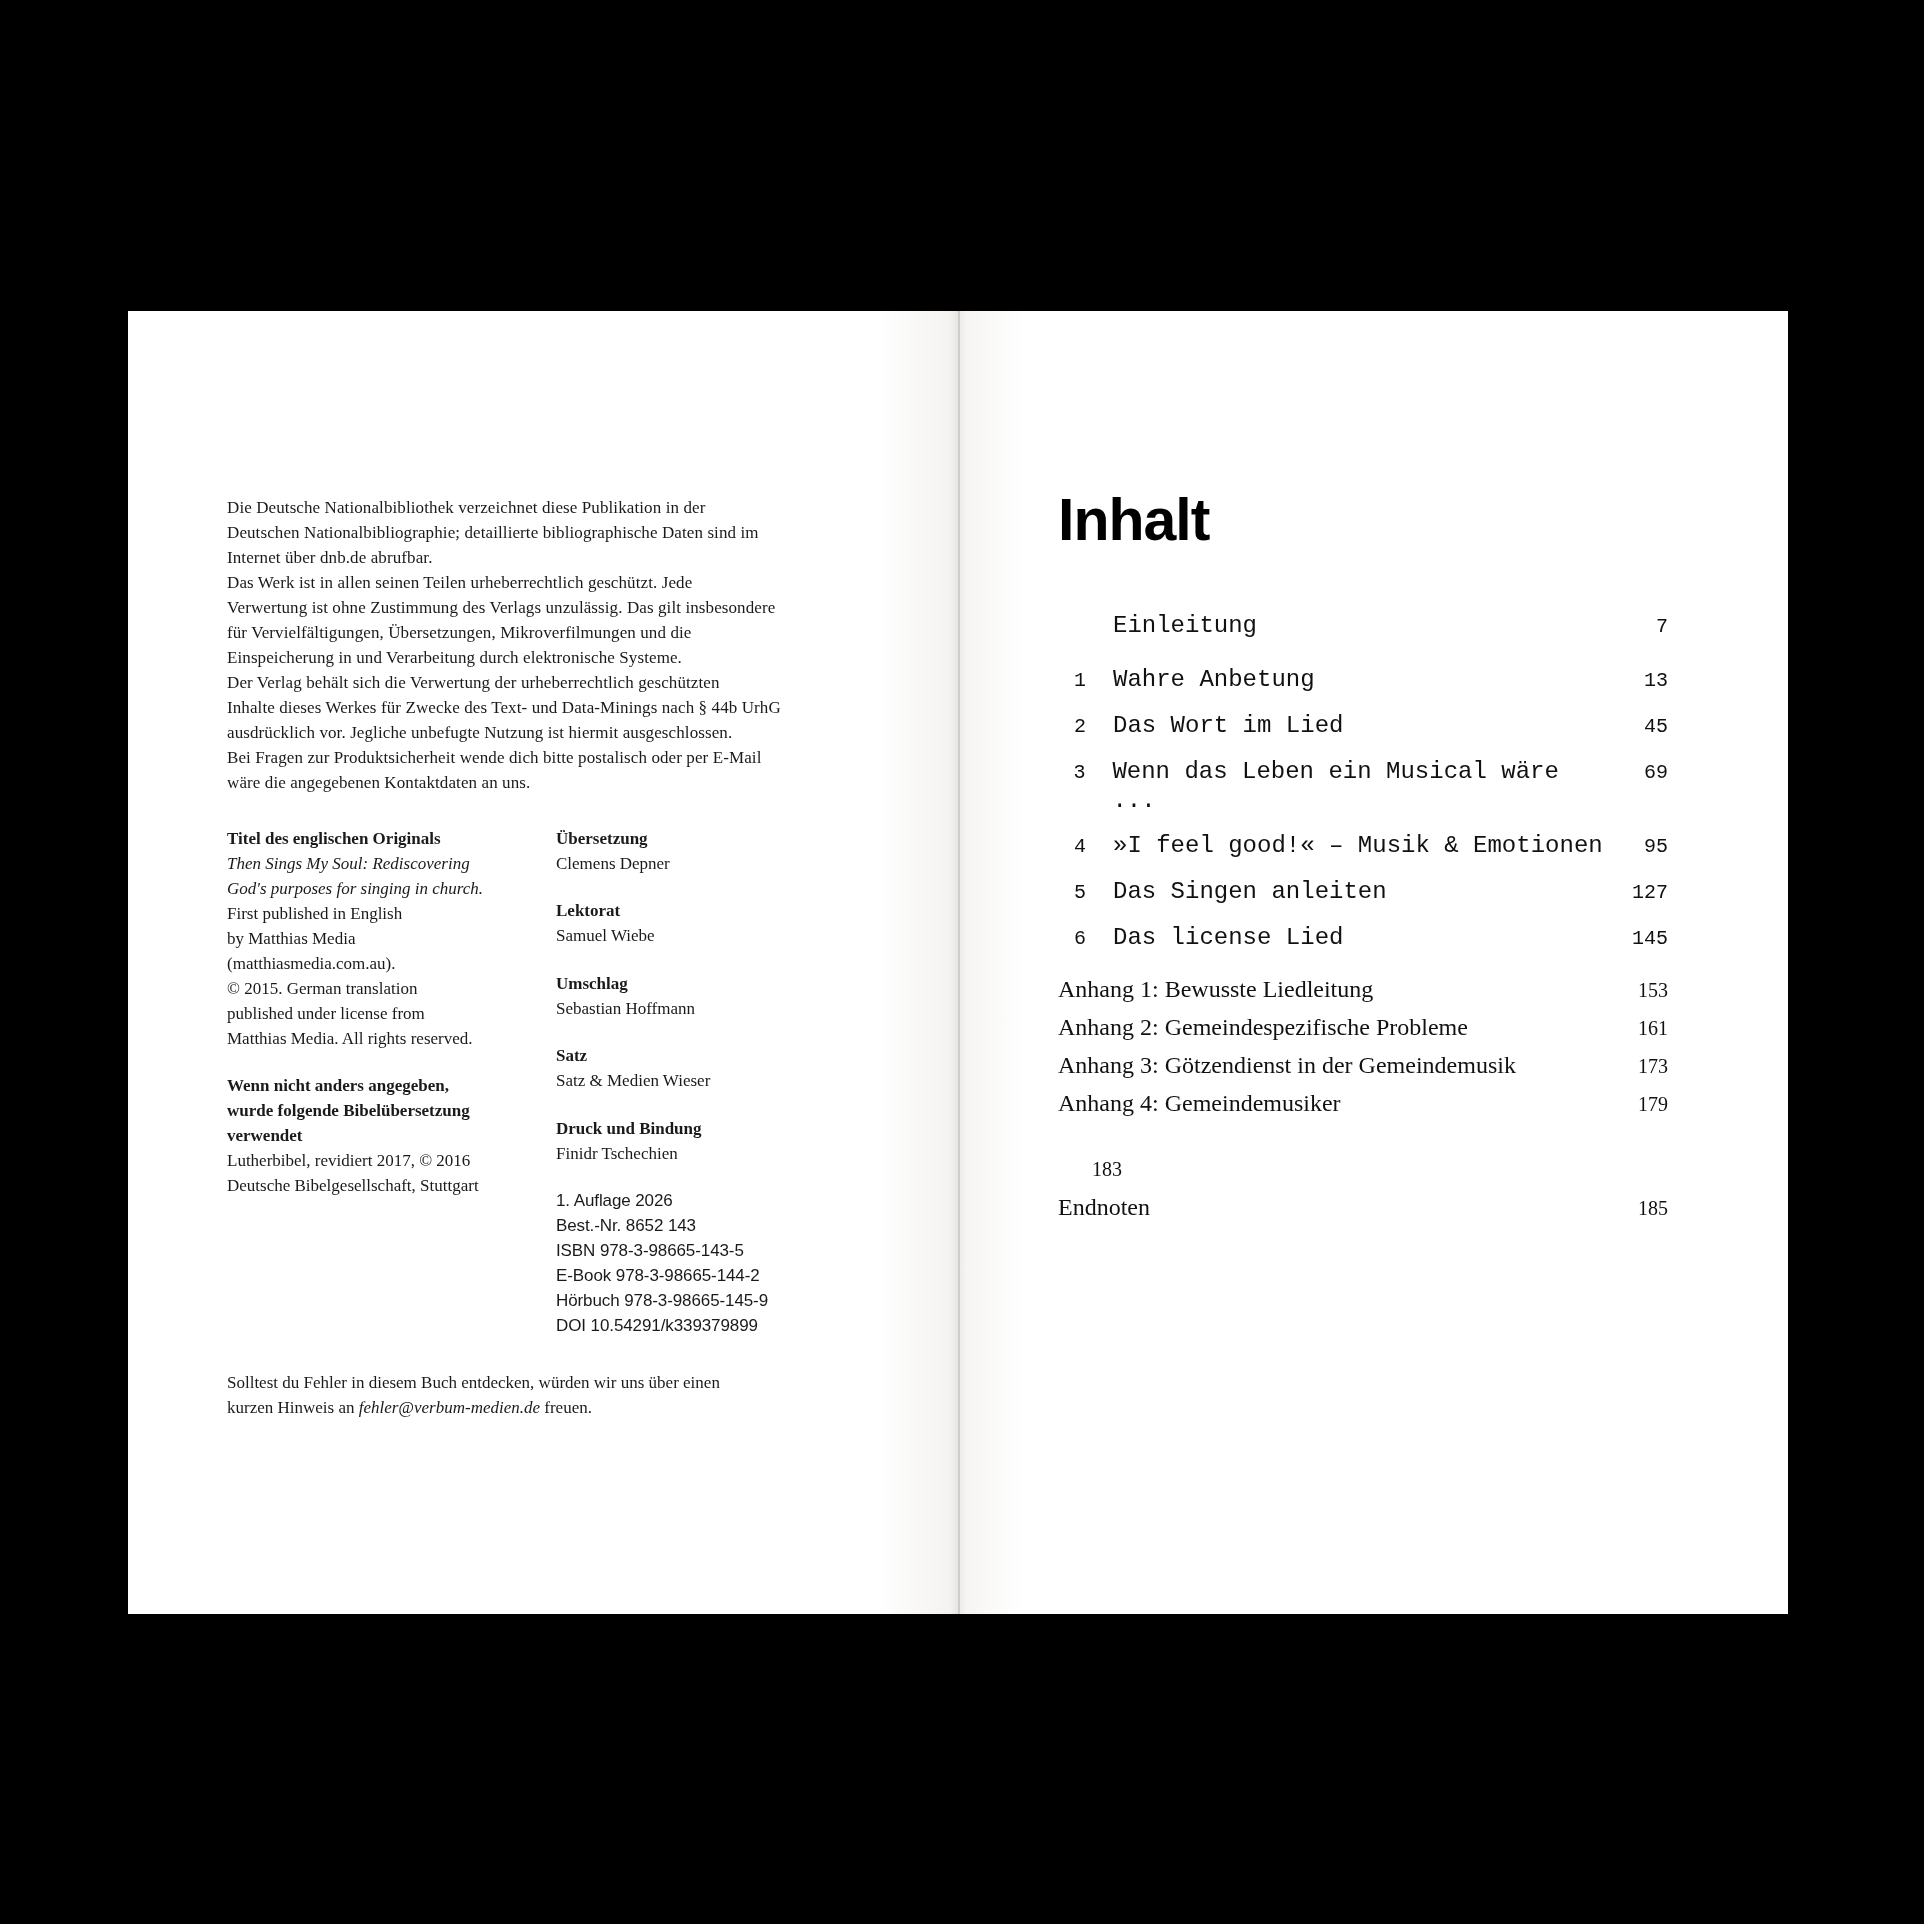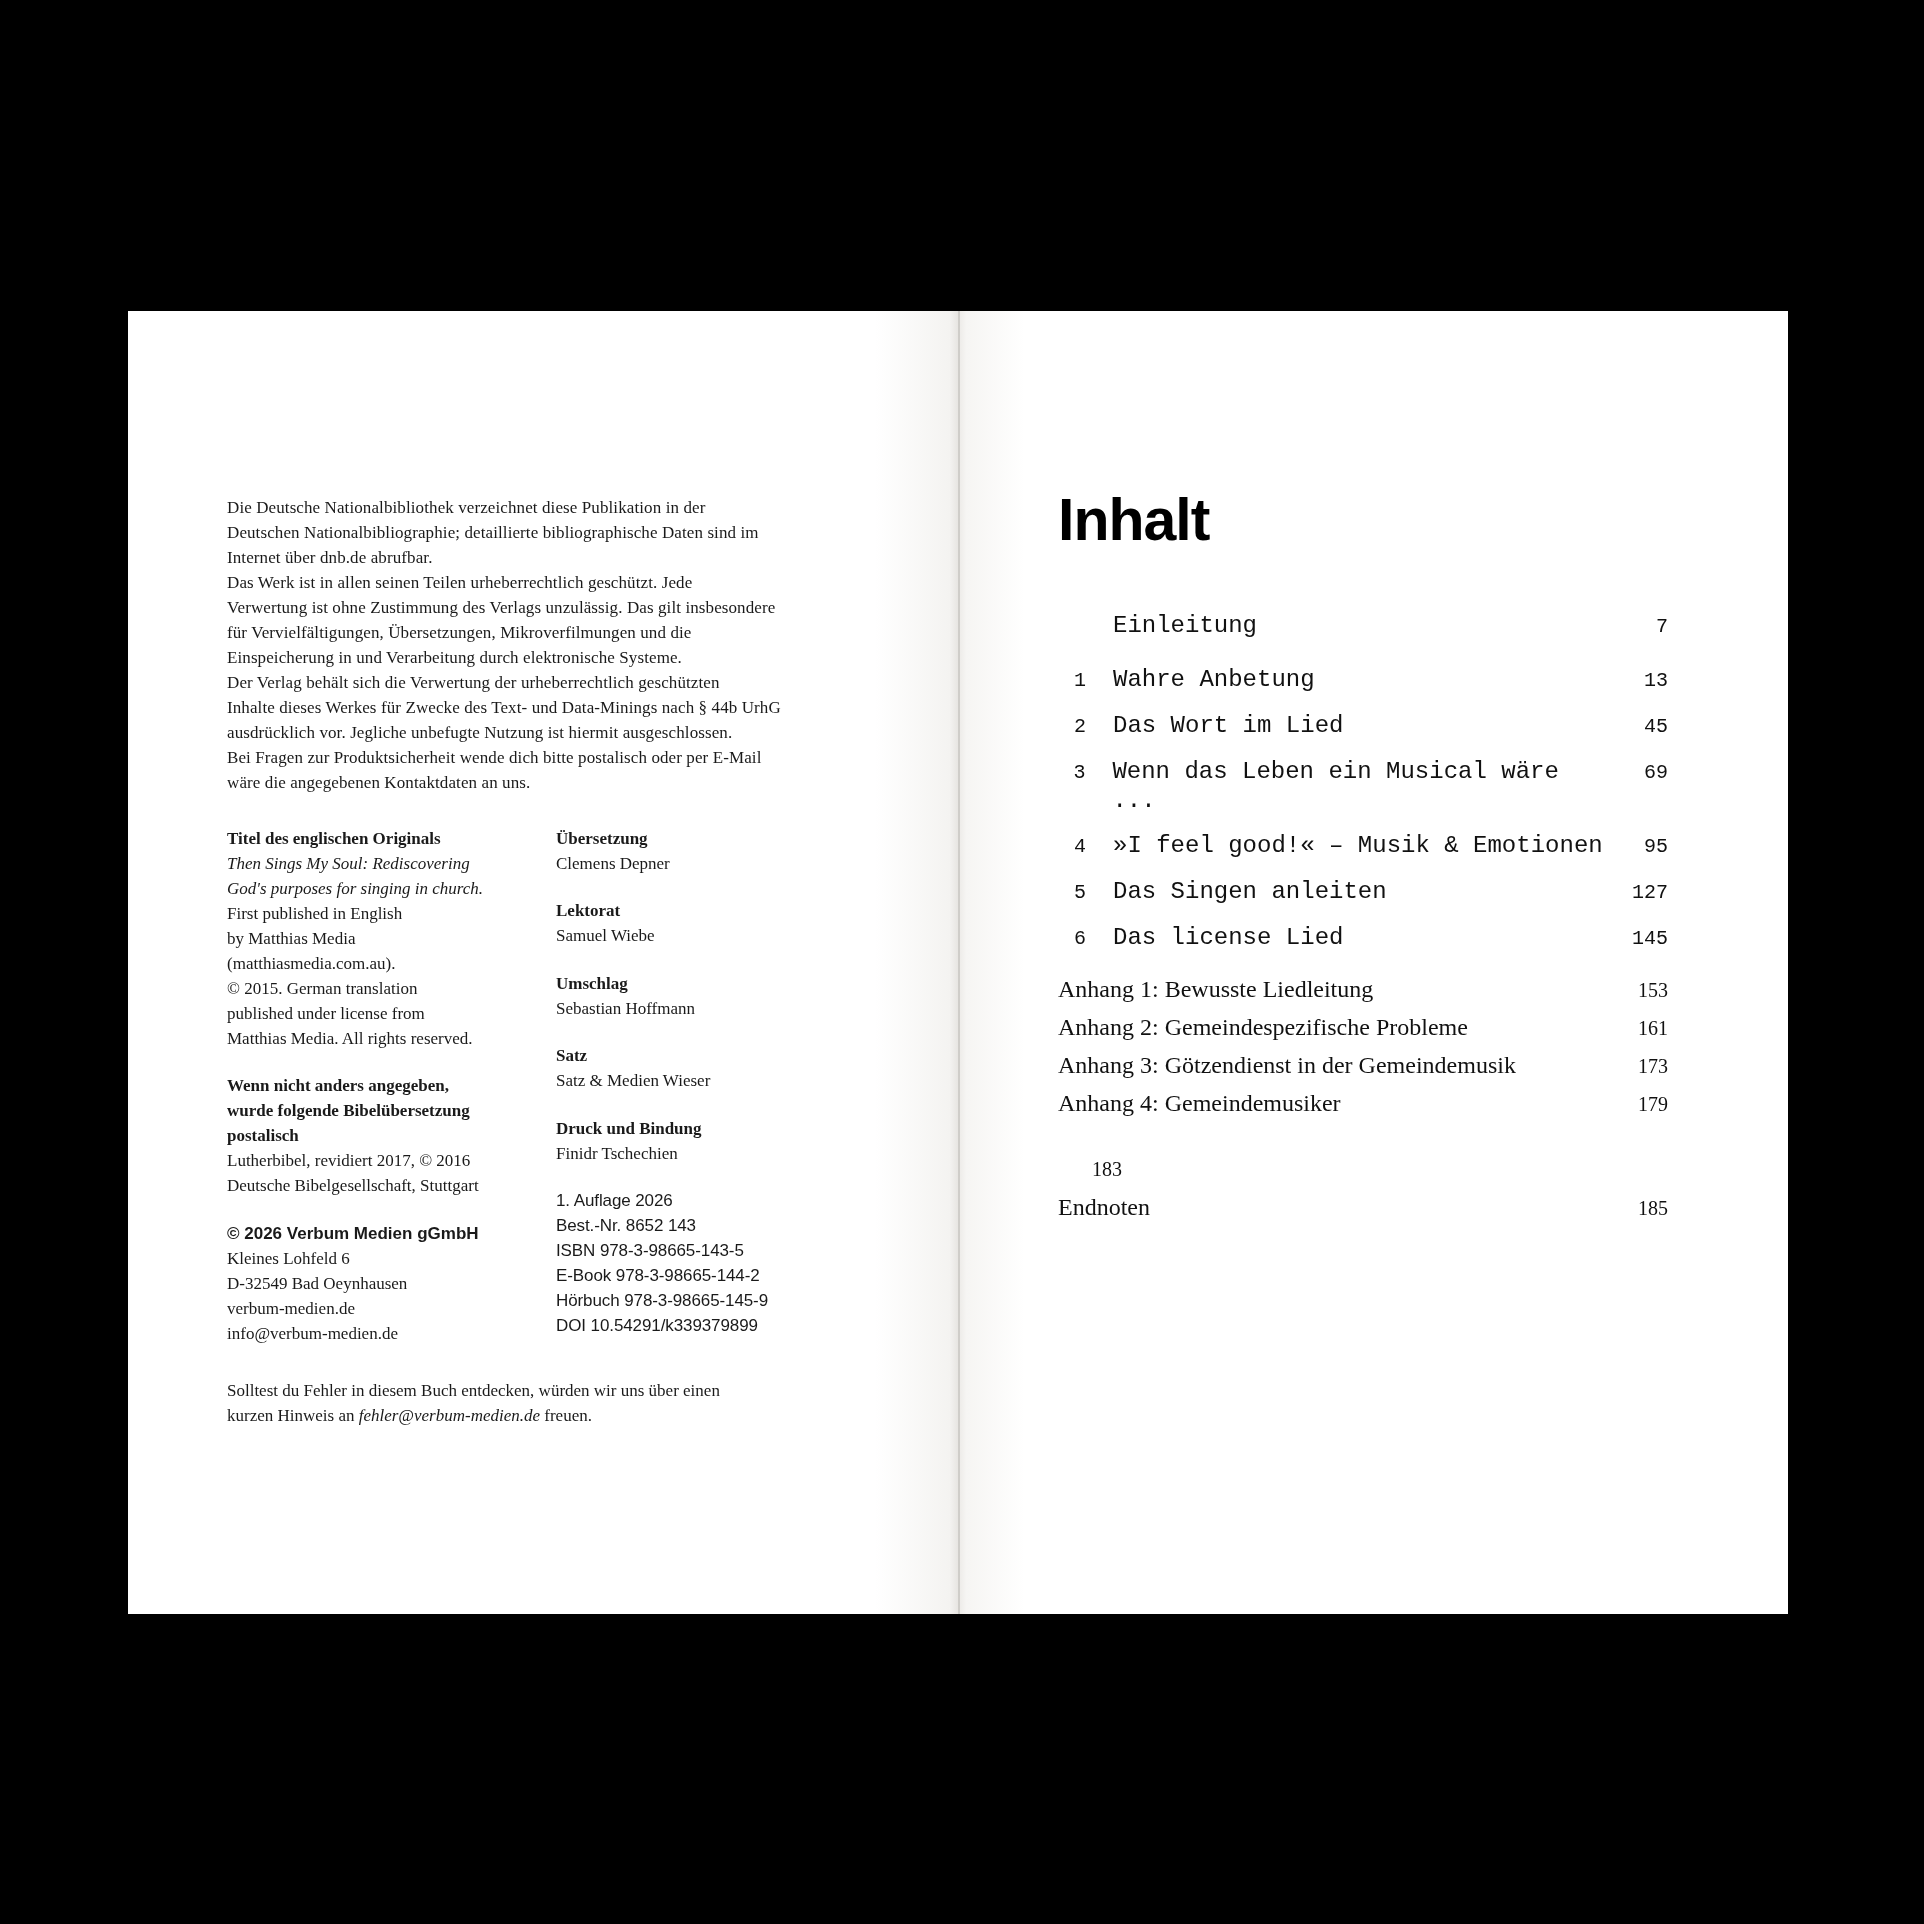--- a/index.html
+++ b/index.html
@@ -190,32 +190,25 @@
               <p>by Matthias Media</p>
               <p>(matthiasmedia.com.au).</p>
               <p>© 2015. German translation</p>
               <p>published under license from</p>
               <p>Matthias Media. All rights reserved.</p>
             </div>
 
             <div class="block tight">
               <p class="bold">Wenn nicht anders angegeben,</p>
               <p class="bold">wurde folgende Bibelübersetzung</p>
-              <p class="bold">postalisch</p>
+              <p class="bold">verwendet</p>
               <p>Lutherbibel, revidiert 2017, © 2016</p>
               <p>Deutsche Bibelgesellschaft, Stuttgart</p>
             </div>
 
-            <div class="block tight">
-              <p class="sans-strong">© 2026 Verbum Medien gGmbH</p>
-              <p>Kleines Lohfeld 6</p>
-              <p>D-32549 Bad Oeynhausen</p>
-              <p>verbum-medien.de</p>
-              <p>info@verbum-medien.de</p>
-            </div>
 
           </div>
 
           <div class="col-b">
 
             <div class="block tight">
               <p class="bold">Übersetzung</p>
               <p>Clemens Depner</p>
             </div>
 

